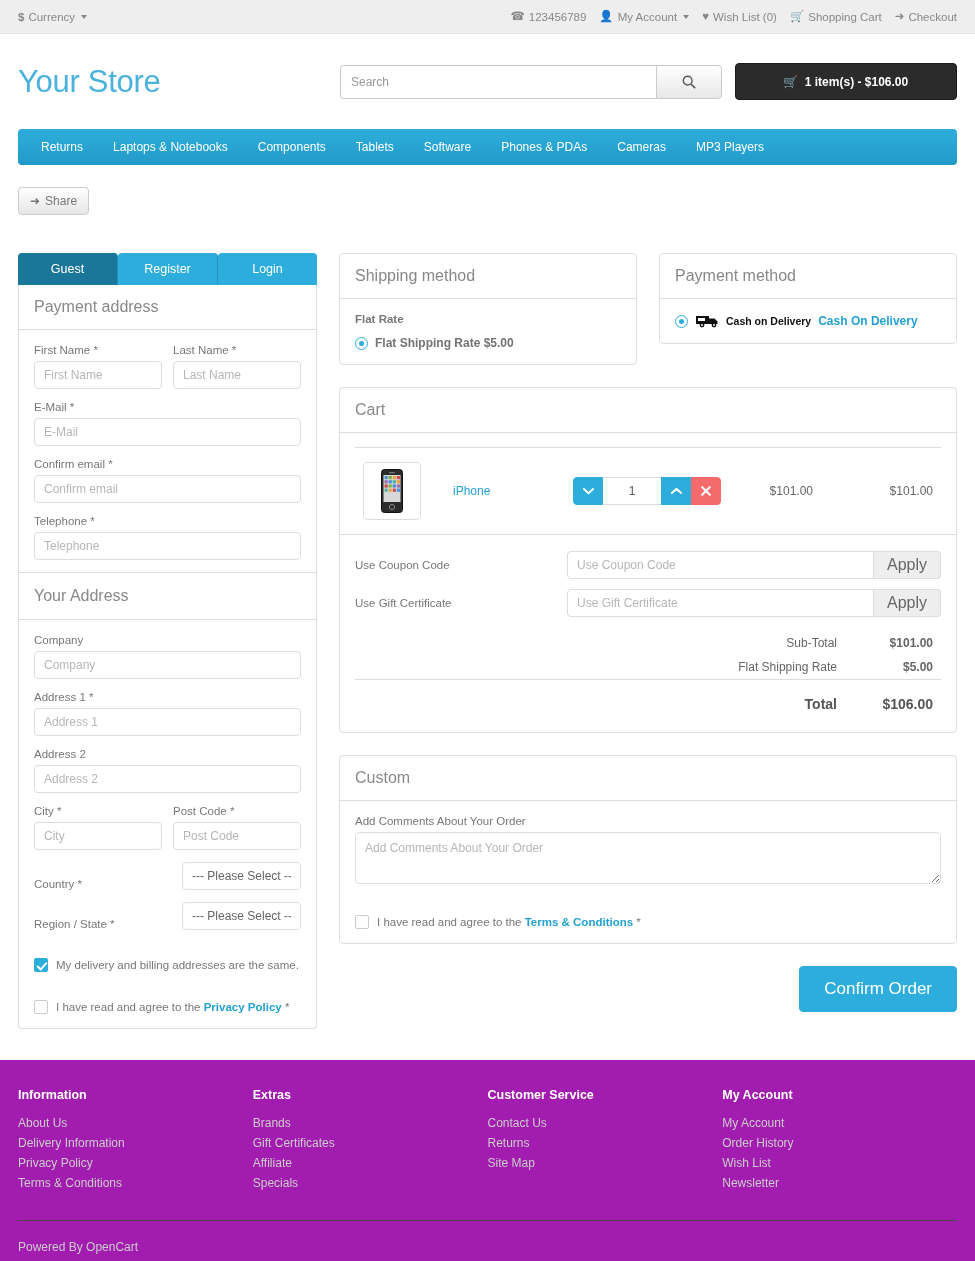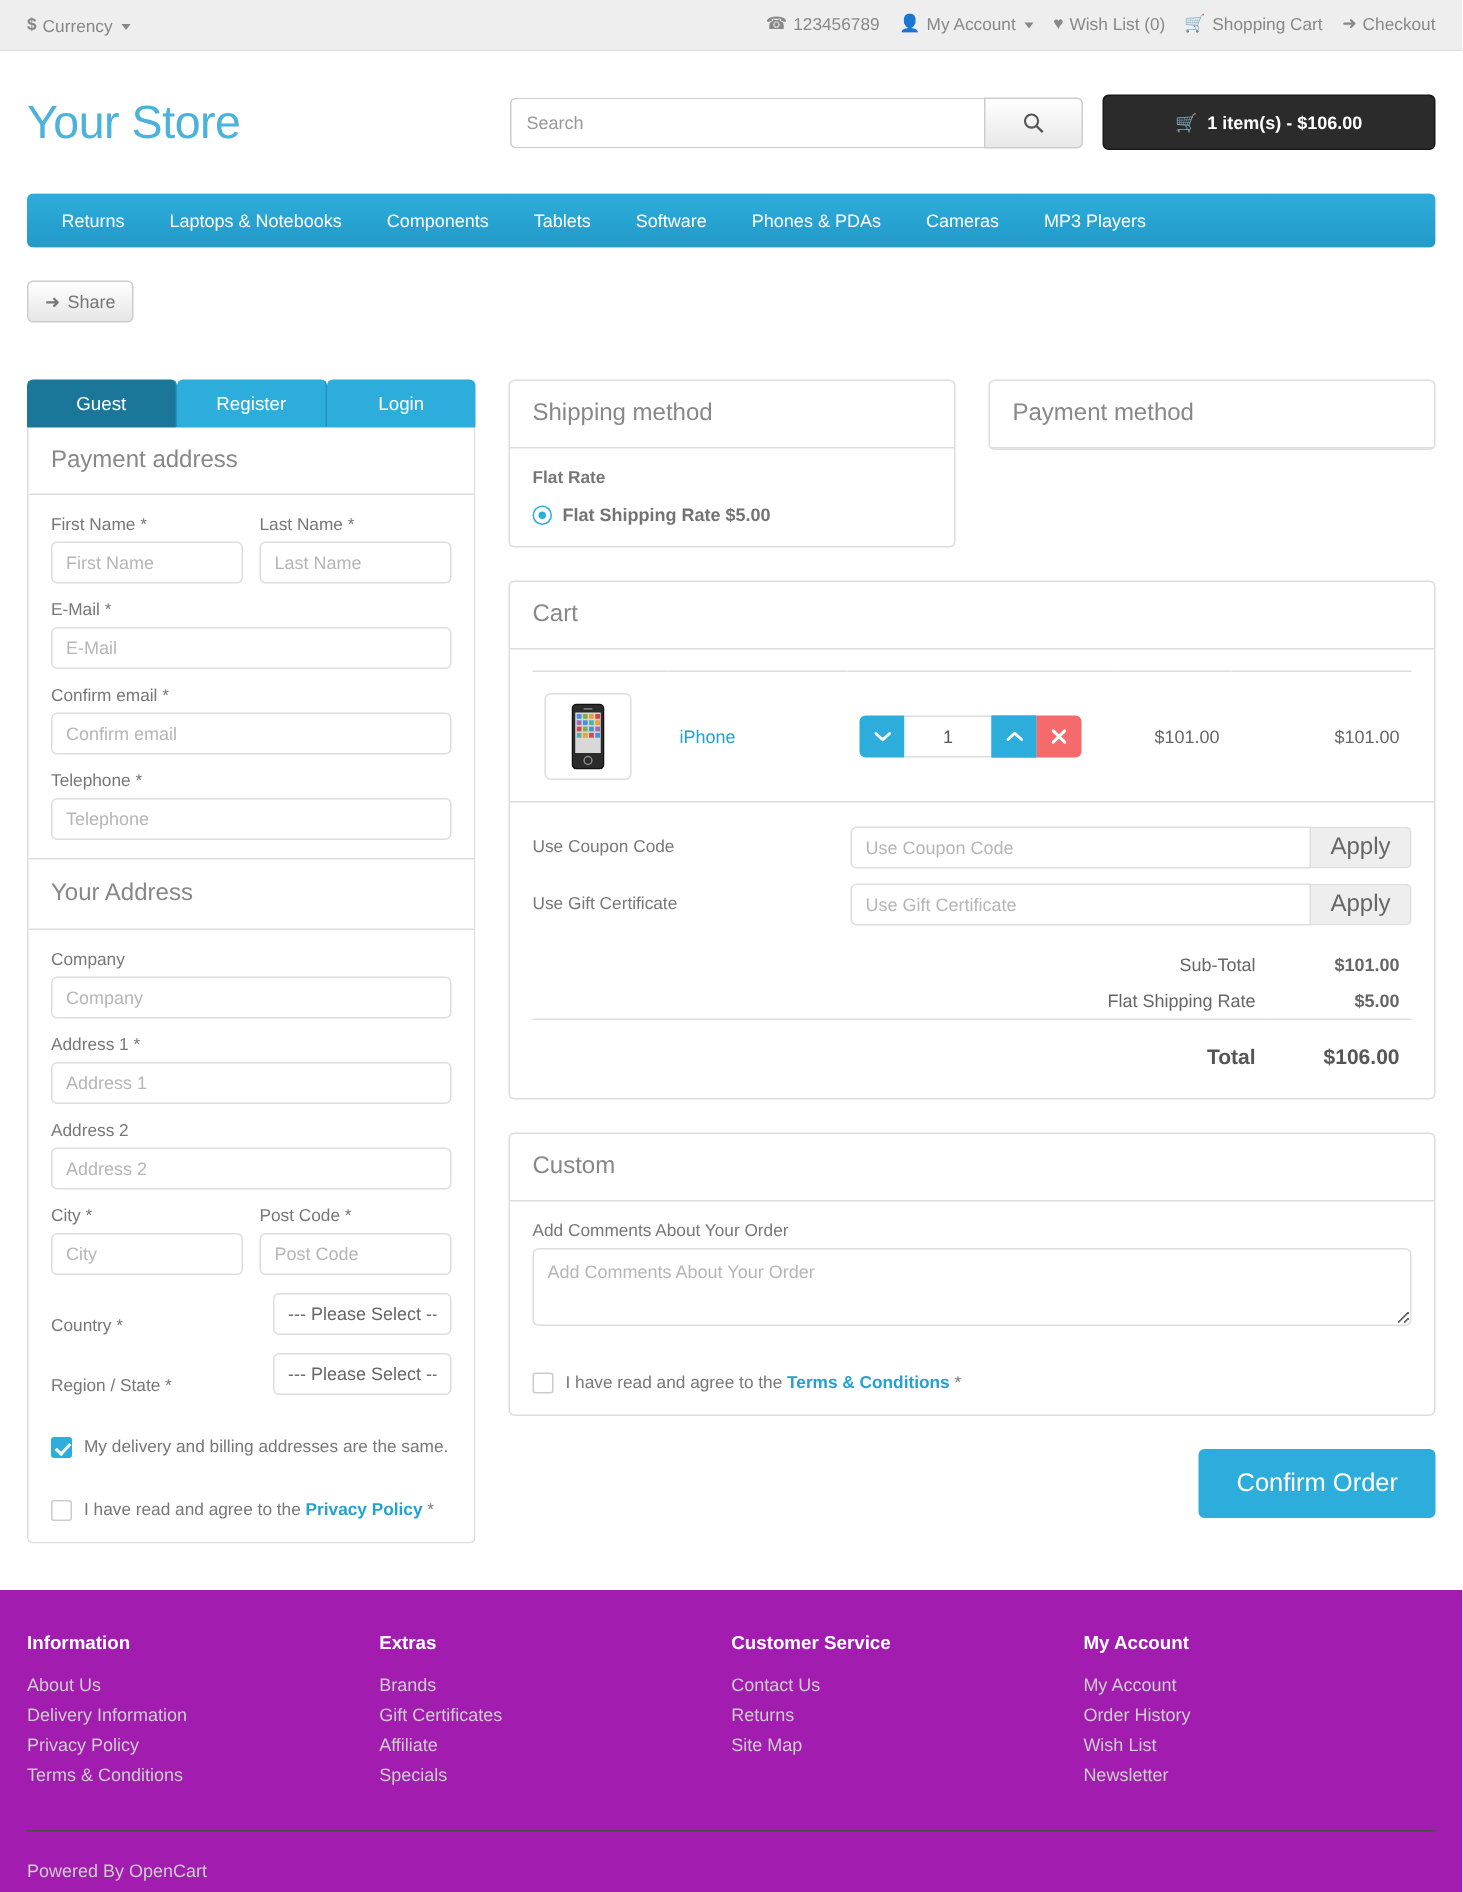--- a/index.html
+++ b/index.html
@@ -651,20 +651,38 @@
           <div class="ship-group-title">Flat Rate</div>
           <div class="radio-row">
             <span class="radio sel"></span>
             <span class="ship-opt-label">Flat Shipping Rate $5.00</span>
           </div>
         </div>
       </div>
 
       <div class="panel">
         <div class="panel-head">Payment method</div>
+        <div class="panel-body">
+          <div class="radio-row">
+            <span class="radio sel"></span>
+            <span class="cod-logo">
+              <svg width="28" height="16" viewBox="0 0 28 16">
+                <path d="M1 3 L14 3 L14 11 L1 11 Z" fill="#111"></path>
+                <path d="M14 5.5 L19.5 5.5 L22.5 8.5 L22.5 11 L14 11 Z" fill="#111"></path>
+                <circle cx="7" cy="12" r="2.4" fill="#111"></circle>
+                <circle cx="19" cy="12" r="2.4" fill="#111"></circle>
+                <circle cx="7" cy="12" r="1" fill="#fff"></circle>
+                <circle cx="19" cy="12" r="1" fill="#fff"></circle>
+                <rect x="3" y="5" width="7" height="3" fill="#fff"></rect>
+              </svg>
+              <span>Cash on Delivery</span>
+            </span>
+            <span class="cod-link">Cash On Delivery</span>
+          </div>
+        </div>
       </div>
     </div>
 
     <div class="panel">
       <div class="panel-head">Cart</div>
       <div class="panel-body">
         <table class="cart-table">
           <tbody>
               <tr>
             <td style="width:90px">

